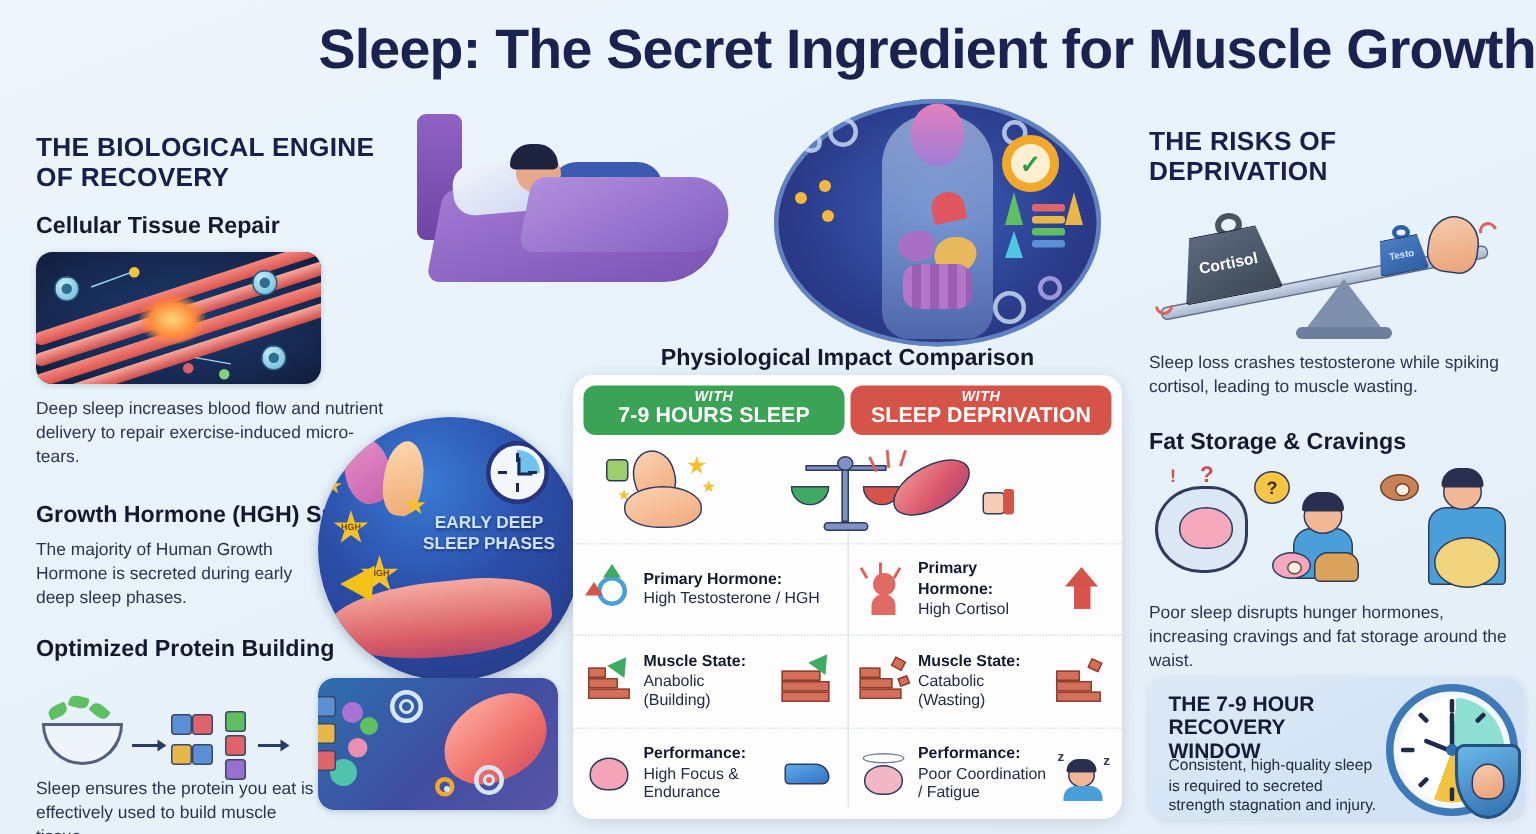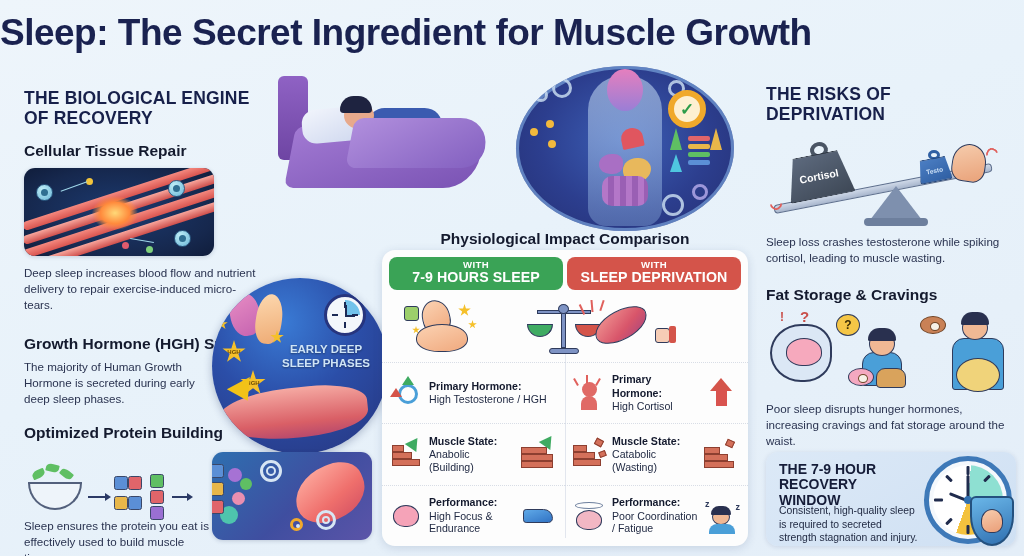--- a/index.html
+++ b/index.html
@@ -9,21 +9,21 @@
     background: linear-gradient(160deg, #eef5fb 0%, #e8f2fa 45%, #e4eef8 100%);
     color: #1b2340;
     position: relative;
     overflow: hidden;
   }
   .page { position: relative; width: 1024px; height: 556px; }
 
   
   .title {
     position: absolute; top: 12px; left: 0; width: 1024px;
-    text-align: left;
+    text-align: right;
     font-size: 37px; font-weight: bold; letter-spacing: -0.5px;
     color: #1a2250;
   }
 
   
   .col-head {
     font-size: 17.5px; font-weight: bold; color: #17204a;
     letter-spacing: 0.2px; line-height: 1.15; text-transform: uppercase;
   }
   .sub-head {
@@ -266,21 +266,21 @@
     background:#fdfdfd; border-radius:13px;
     box-shadow: 0 2px 10px rgba(35,60,110,.16);
     overflow:hidden; display:flex; flex-direction:column;
   }
   .cmp-headrow { display:flex; height:40px; padding:7px 7px 0 7px; gap:4px; }
   .cmp-head {
     flex:1; border-radius:8px; color:#fff; text-align:center;
     display:flex; flex-direction:column; justify-content:center;
     line-height:1.02; padding-bottom:2px;
   }
-  .cmp-head .small { font-size:9.6px; font-weight:bold; letter-spacing:.4px; }
+  .cmp-head .small { font-size:9.6px; font-weight:bold; letter-spacing:.4px;font-style:italic; }
   .cmp-head .big { font-size:14.2px; font-weight:bold; letter-spacing:.1px; }
   .cmp-body { flex:1; display:flex; position:relative; }
   .cmp-divider {
     position:absolute; left:50%; top:60px; bottom:8px; width:1px;
     background:#e2e6ee;
   }
   .cmp-side { flex:1; display:flex; flex-direction:column; }
   .icon-band { height:72px; position:relative; }
   .rows { flex:1; display:flex; flex-direction:column; }
   .cmp-row {

